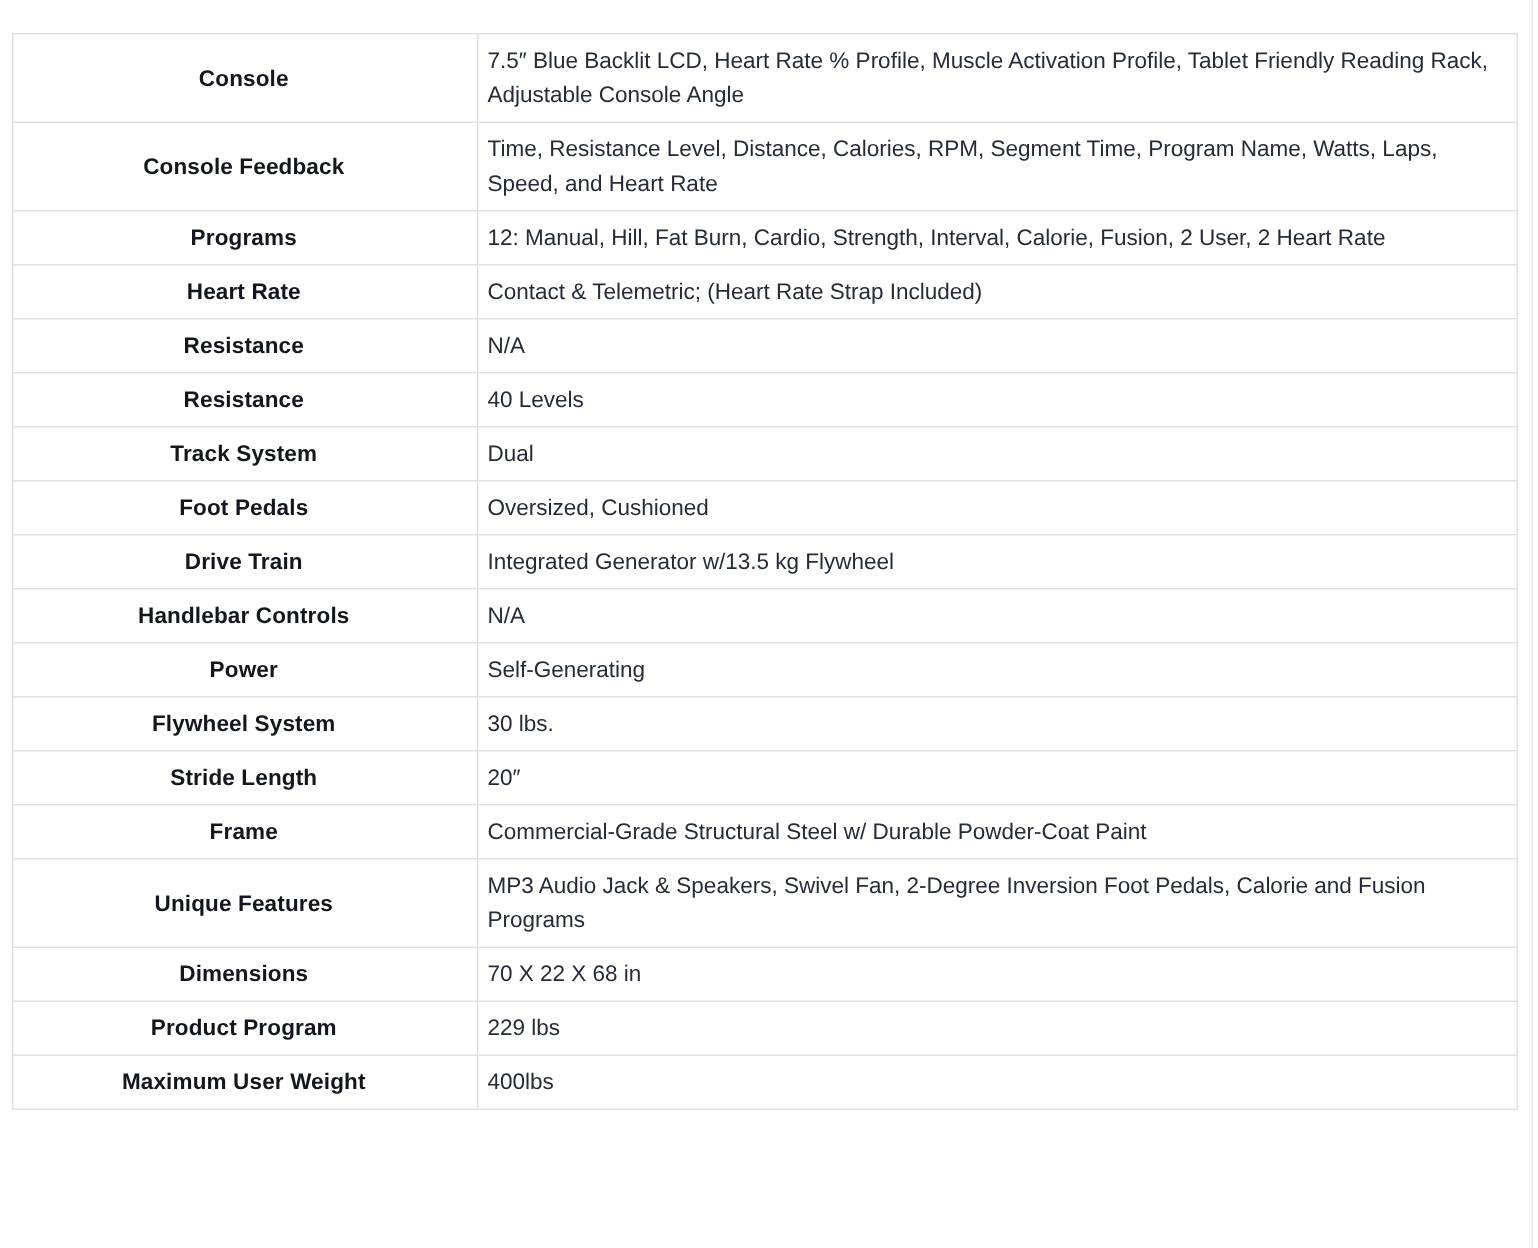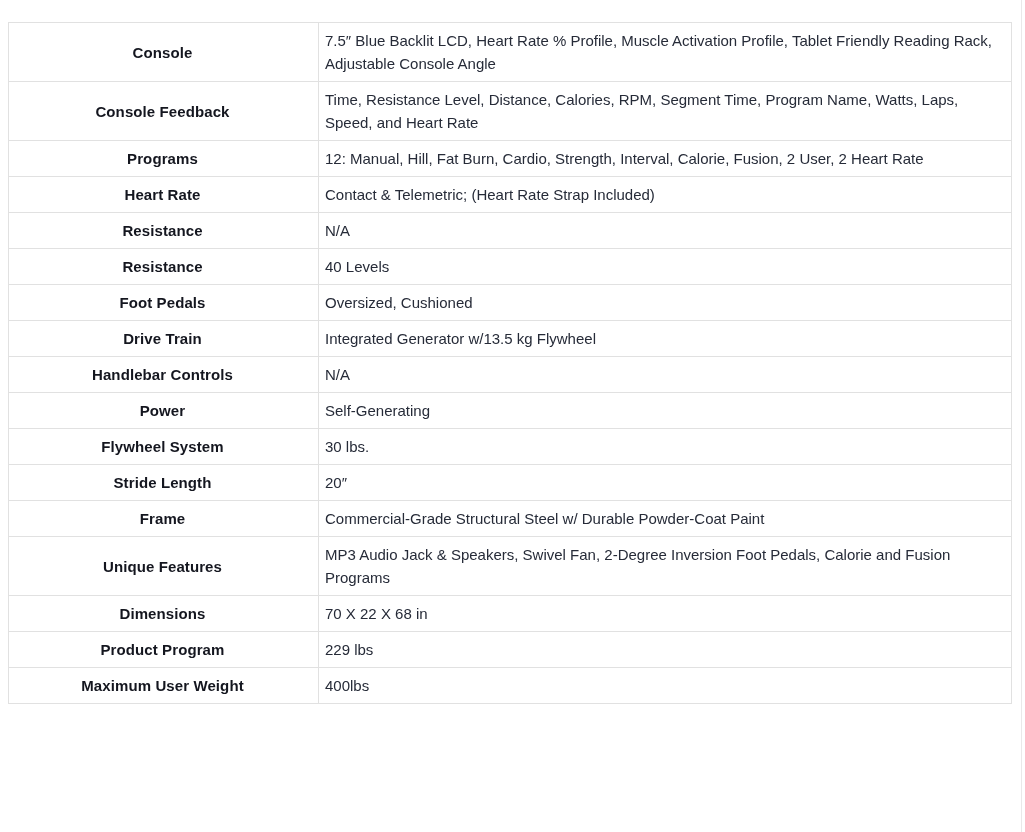--- a/index.html
+++ b/index.html
@@ -81,20 +81,24 @@
       </tr>
       <tr>
         <td class="spec-label">Resistance</td>
         <td class="spec-value">N/A</td>
       </tr>
       <tr>
         <td class="spec-label">Resistance</td>
         <td class="spec-value">40 Levels</td>
       </tr>
       <tr>
+        <td class="spec-label">Track System</td>
+        <td class="spec-value">Dual</td>
+      </tr>
+      <tr>
         <td class="spec-label">Foot Pedals</td>
         <td class="spec-value">Oversized, Cushioned</td>
       </tr>
       <tr>
         <td class="spec-label">Drive Train</td>
         <td class="spec-value">Integrated Generator w/13.5 kg Flywheel</td>
       </tr>
       <tr>
         <td class="spec-label">Handlebar Controls</td>
         <td class="spec-value">N/A</td>

